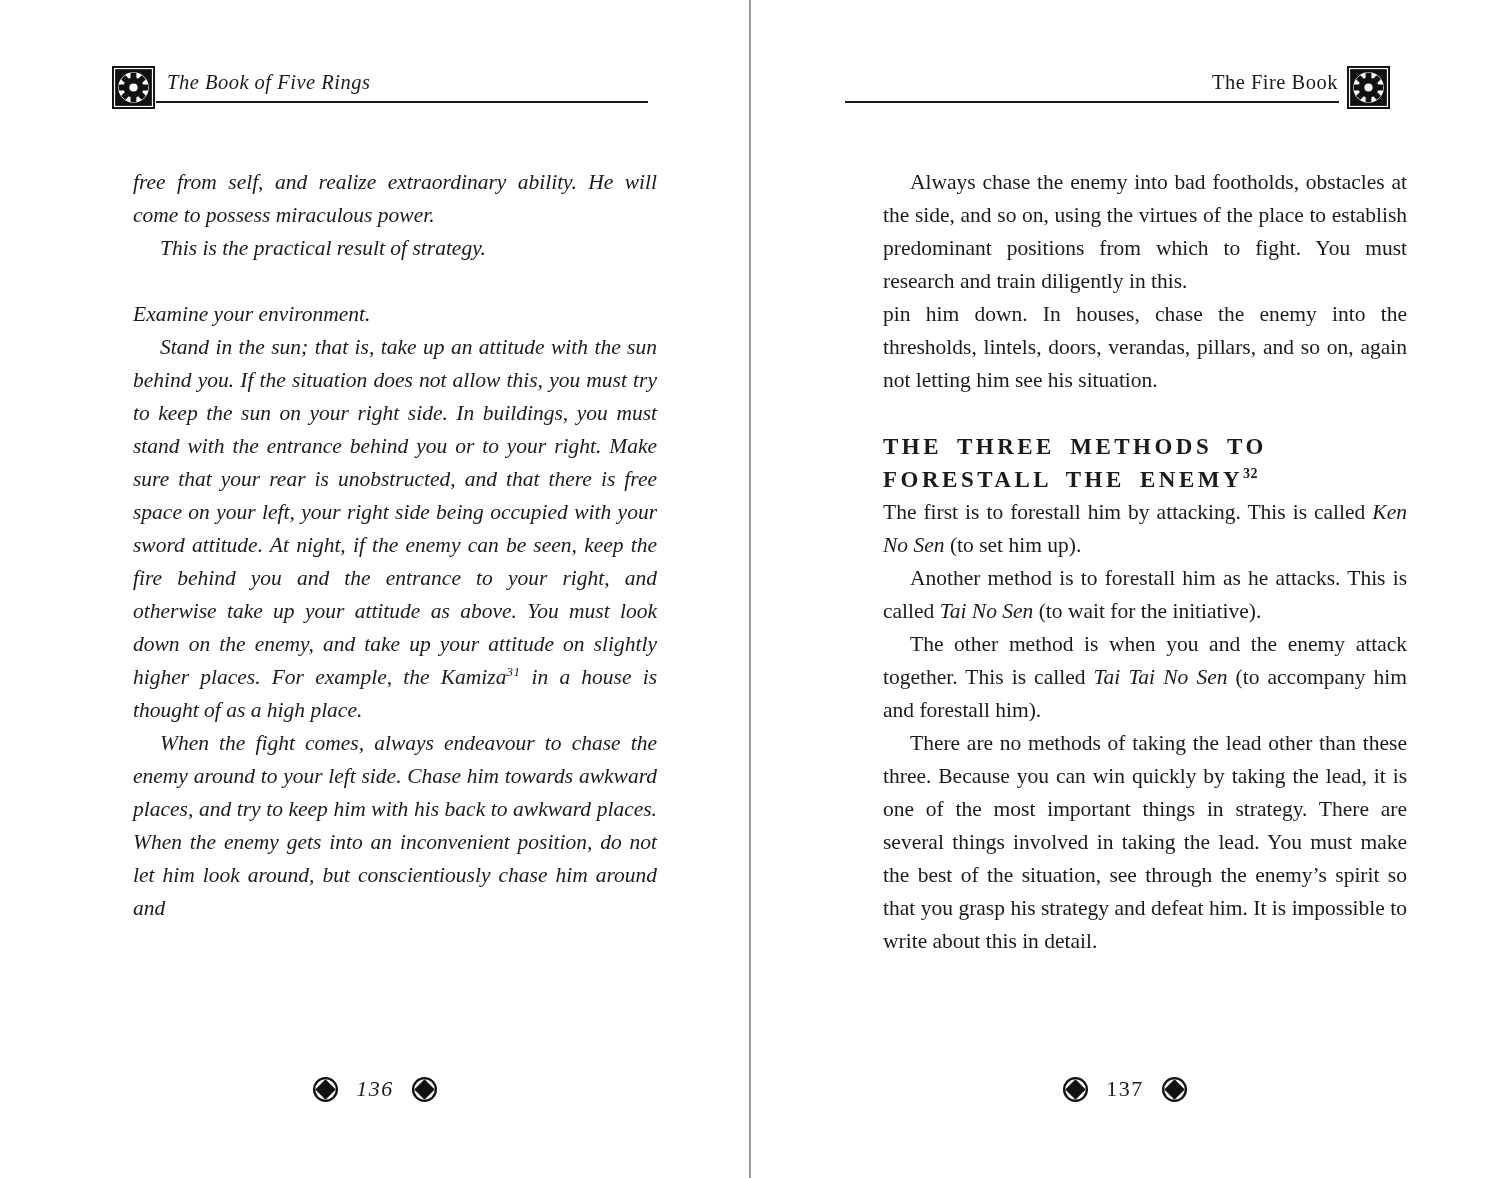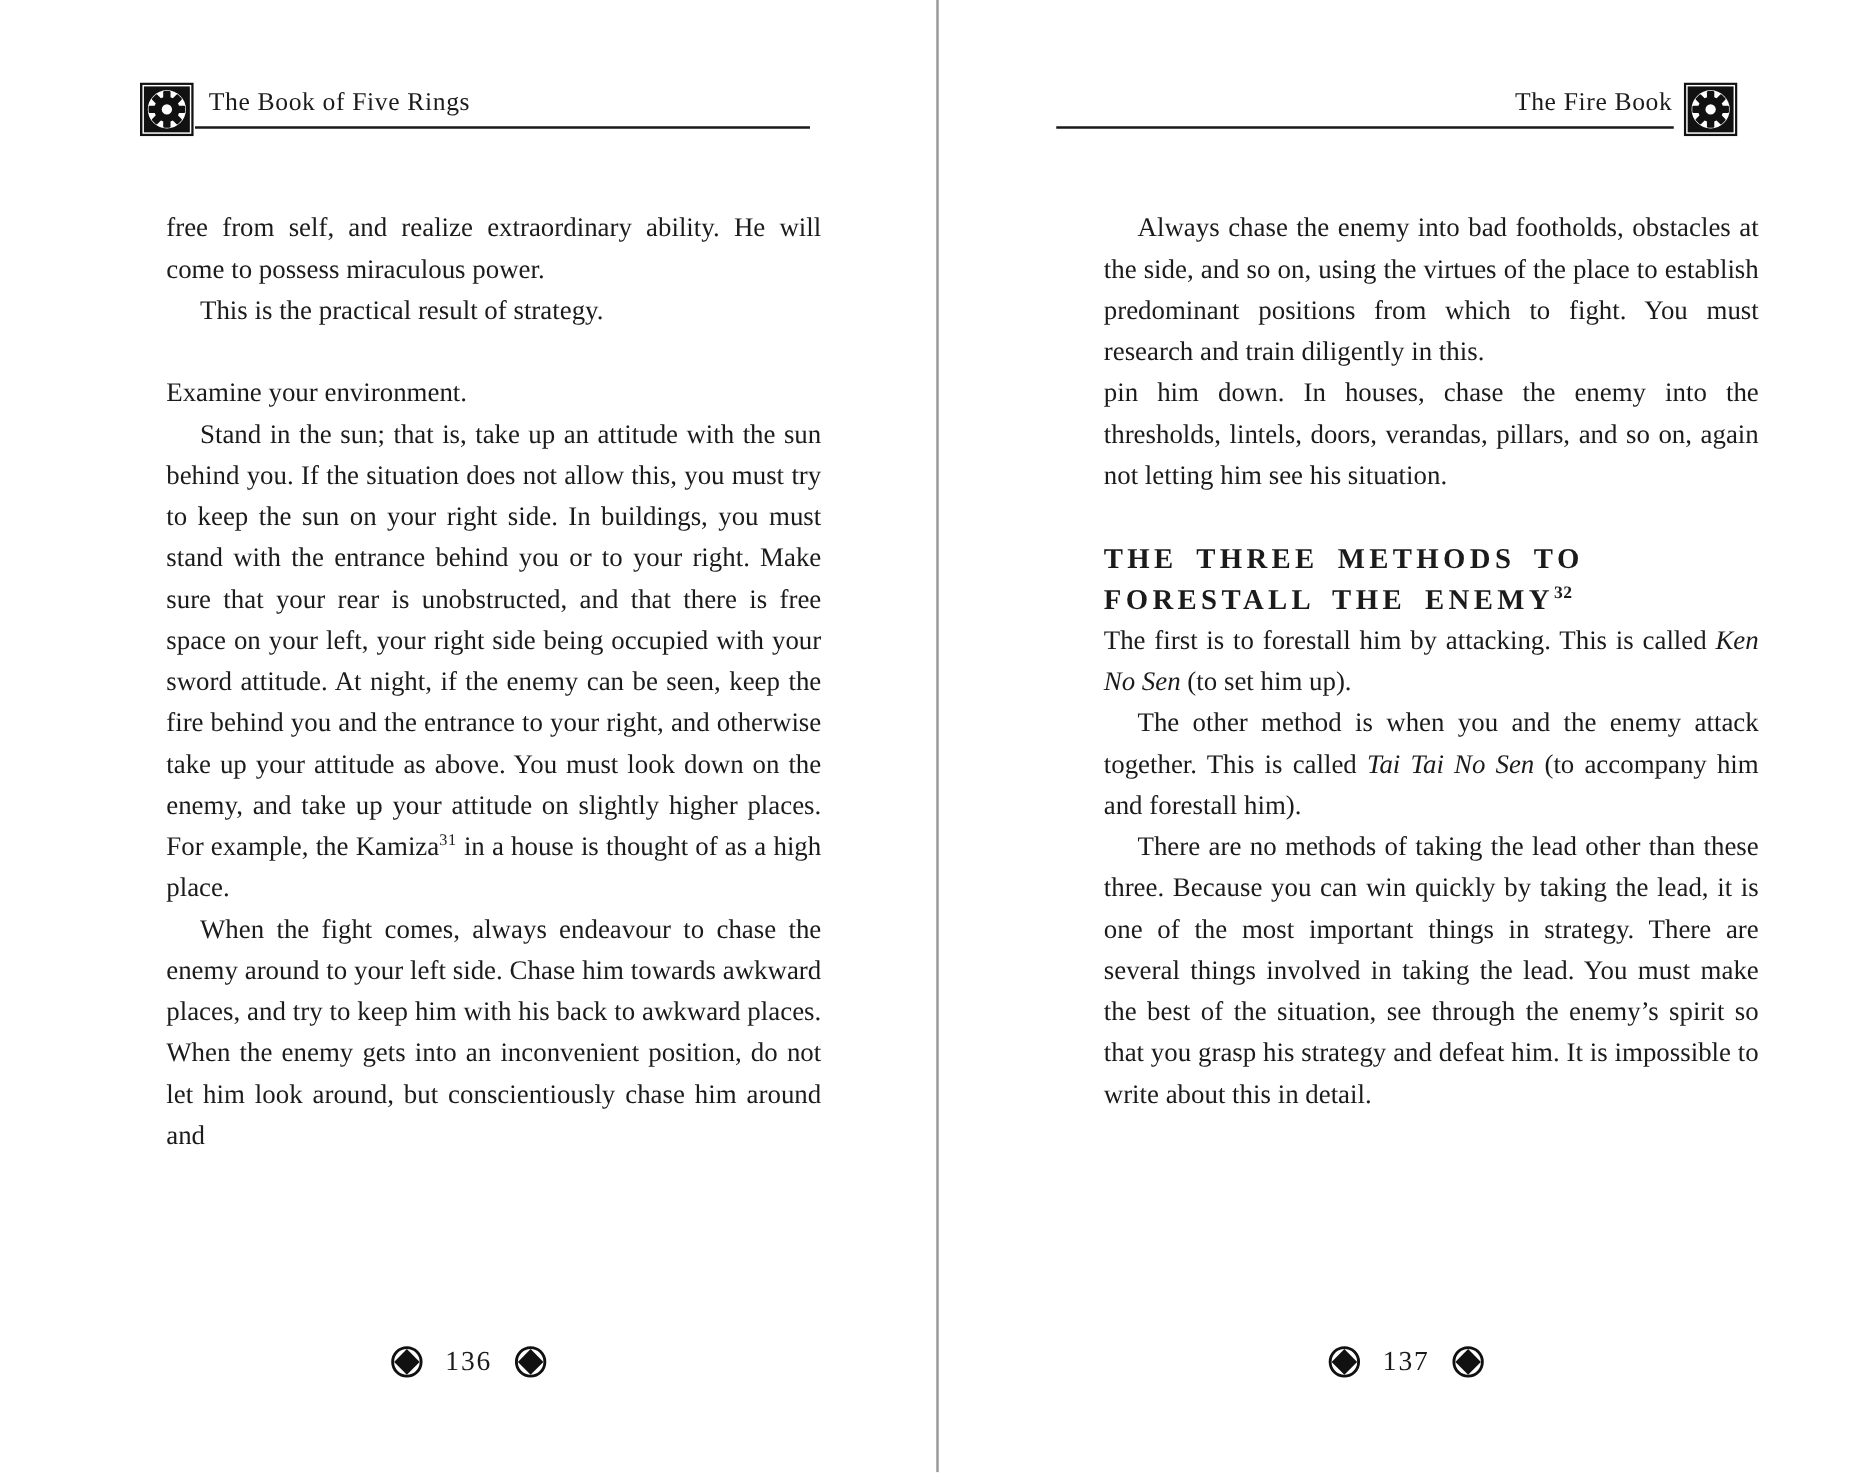--- a/index.html
+++ b/index.html
@@ -12,21 +12,21 @@
     color: #1b1b1b;
     overflow: hidden;
   }
   .divider {
     position: absolute;
     left: 749px; top: 0;
     width: 2px; height: 1178px;
     background: #9a9a9a;
   }
   .page { position: absolute; top: 0; width: 750px; height: 1178px; }
-  .page.left  { left: 0; }
+  .page.left  { left: 0; font-style: italic; }
   .page.right { left: 750px; }
 
   .emblem { position: absolute; top: 66px; width: 43px; height: 43px; }
   .left  .emblem { left: 112px; }
   .right .emblem { left: 597px; }
 
   .header-title {
     position: absolute;
     top: 71px;
     font-size: 20.5px;
@@ -155,20 +155,21 @@
         <circle r="4.2" fill="#fff"></circle>
       </g>
     </svg>
 
     <div class="page-body">
         <p class="para indent"><span>Always chase the enemy into bad footholds, obstacles at the side, and so on, using the virtues of the place to establish predominant positions from which to fight. You must research and train diligently in this.</span></p>
         <p class="para"><span>pin him down. In houses, chase the enemy into the thresholds, lintels, doors, verandas, pillars, and so on, again not letting him see his situation.</span></p>
         <div class="spacer"></div>
         <h2 class="heading"><span>THE THREE METHODS TO</span><br><span>FORESTALL THE ENEMY</span><sup class="sup">32</sup></h2>
         <p class="para"><span>The first is to forestall him by attacking. This is called </span><span class="italic">Ken No Sen</span><span> (to set him up).</span></p>
+        <p class="para indent"><span>Another method is to forestall him as he attacks. This is called </span><span class="italic">Tai No Sen</span><span> (to wait for the initiative).</span></p>
         <p class="para indent"><span>The other method is when you and the enemy attack together. This is called </span><span class="italic">Tai Tai No Sen</span><span> (to accompany him and forestall him).</span></p>
         <p class="para indent"><span>There are no methods of taking the lead other than these three. Because you can win quickly by taking the lead, it is one of the most important things in strategy. There are several things involved in taking the lead. You must make the best of the situation, see through the enemy’s spirit so that you grasp his strategy and defeat him. It is impossible to write about this in detail.</span></p>
       </div>
 
     <div class="page-footer">
       <svg class="ornament" viewBox="0 0 28 28">
         <circle cx="14" cy="14" r="11.8" fill="#fff" stroke="#111" stroke-width="2.4"></circle>
         <path d="M14 3.4 L24.6 14 L14 24.6 L3.4 14 Z" fill="#111"></path>
       </svg>
       <span class="page-number">137</span>

